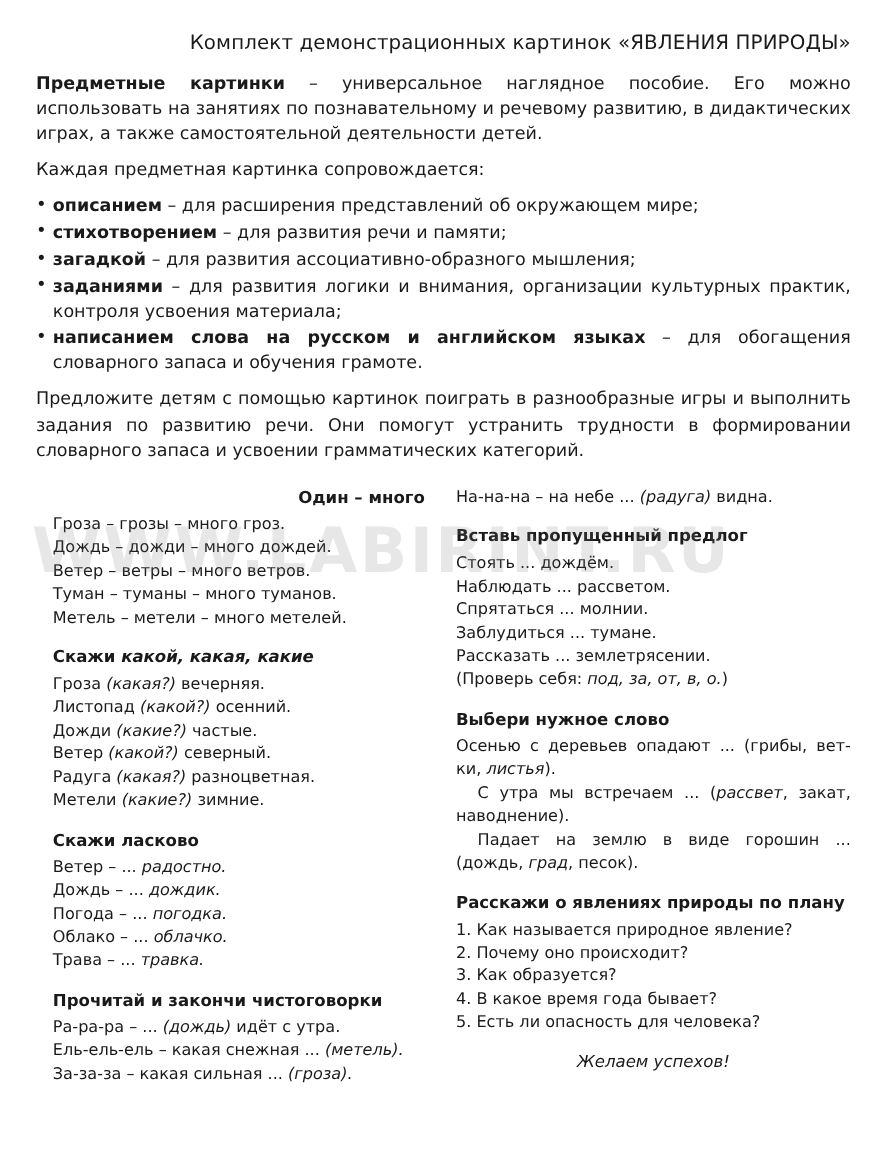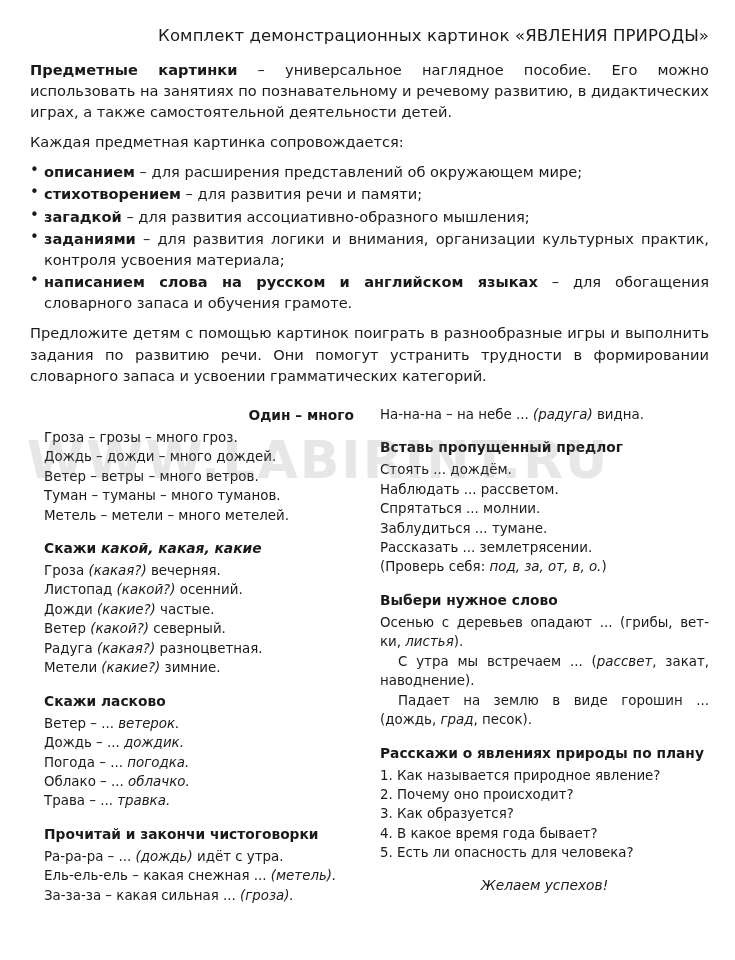--- a/index.html
+++ b/index.html
@@ -164,21 +164,21 @@
 
       <div class="sec-head"><span>Скажи </span><i>какой, какая, какие</i></div>
       <p class="line"><span>Гроза </span><i>(какая?)</i><span> вечерняя.</span></p>
       <p class="line"><span>Листопад </span><i>(какой?)</i><span> осенний.</span></p>
       <p class="line"><span>Дожди </span><i>(какие?)</i><span> частые.</span></p>
       <p class="line"><span>Ветер </span><i>(какой?)</i><span> северный.</span></p>
       <p class="line"><span>Радуга </span><i>(какая?)</i><span> разноцветная.</span></p>
       <p class="line"><span>Метели </span><i>(какие?)</i><span> зимние.</span></p>
 
       <div class="sec-head">Скажи ласково</div>
-      <p class="line"><span>Ветер – ... </span><i>ветерок.</i></p>
+      <p class="line"><span>Ветер – ... </span><i>радостно.</i></p>
       <p class="line"><span>Дождь – ... </span><i>дождик.</i></p>
       <p class="line"><span>Погода – ... </span><i>погодка.</i></p>
       <p class="line"><span>Облако – ... </span><i>облачко.</i></p>
       <p class="line"><span>Трава – ... </span><i>травка.</i></p>
 
       <div class="sec-head">Прочитай и закончи чистоговорки</div>
       <p class="line"><span>Ра-ра-ра – ... </span><i>(дождь)</i><span> идёт с утра.</span></p>
       <p class="line"><span>Ель-ель-ель – какая снежная ... </span><i>(метель).</i></p>
       <p class="line"><span>За-за-за – какая сильная ... </span><i>(гроза).</i></p>
 

